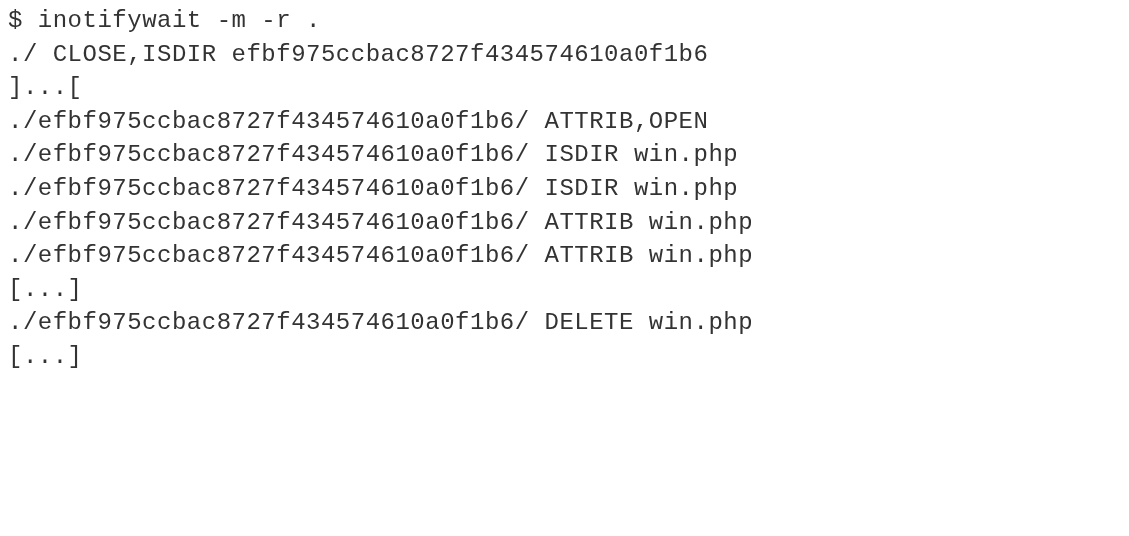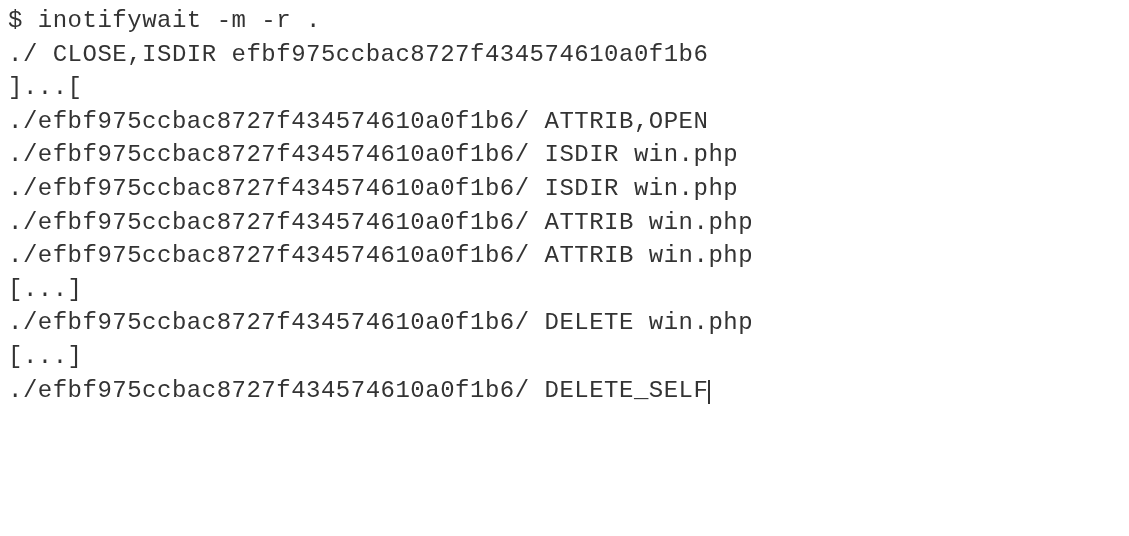--- a/index.html
+++ b/index.html
@@ -41,14 +41,13 @@
   <div class="line">./ CLOSE,ISDIR efbf975ccbac8727f434574610a0f1b6</div>
   <div class="line">]...[</div>
   <div class="line">./efbf975ccbac8727f434574610a0f1b6/ ATTRIB,OPEN</div>
   <div class="line">./efbf975ccbac8727f434574610a0f1b6/ ISDIR win.php</div>
   <div class="line">./efbf975ccbac8727f434574610a0f1b6/ ISDIR win.php</div>
   <div class="line">./efbf975ccbac8727f434574610a0f1b6/ ATTRIB win.php</div>
   <div class="line">./efbf975ccbac8727f434574610a0f1b6/ ATTRIB win.php</div>
   <div class="line">[...]</div>
   <div class="line">./efbf975ccbac8727f434574610a0f1b6/ DELETE win.php</div>
   <div class="line">[...]</div>
-  <div class="line"><span>./efbf975ccbac8727f434574610a0f1b6/ DELETE_SELF</span><span class="cursor"></span></div>
 </div>
 
 </body></html>

